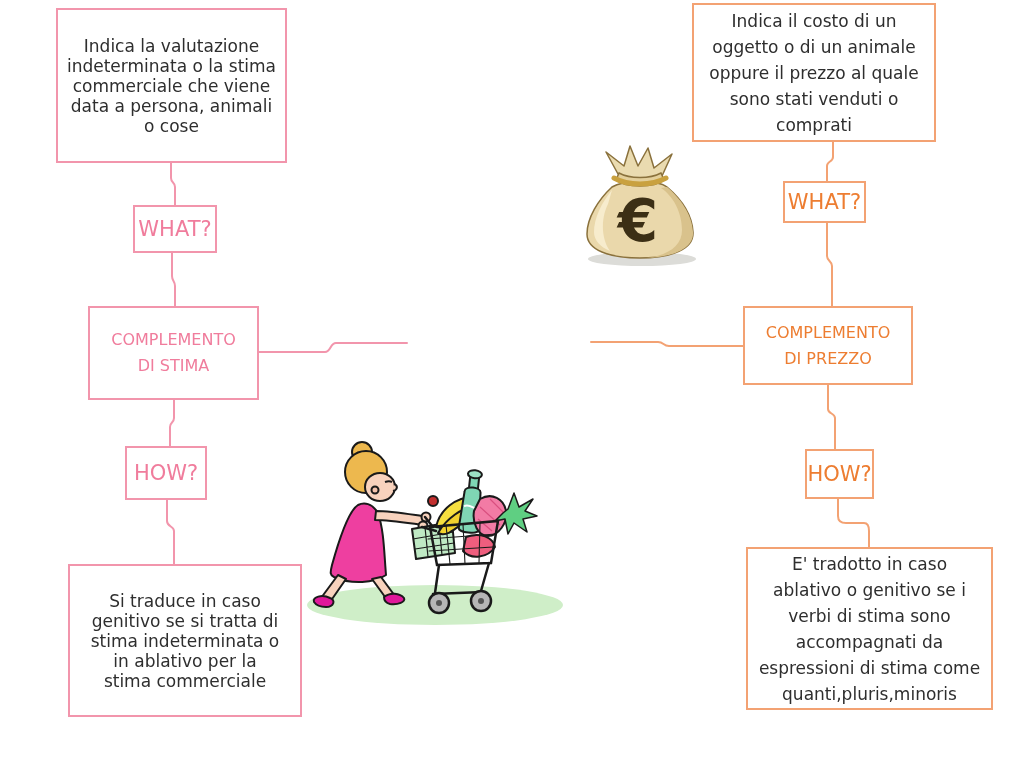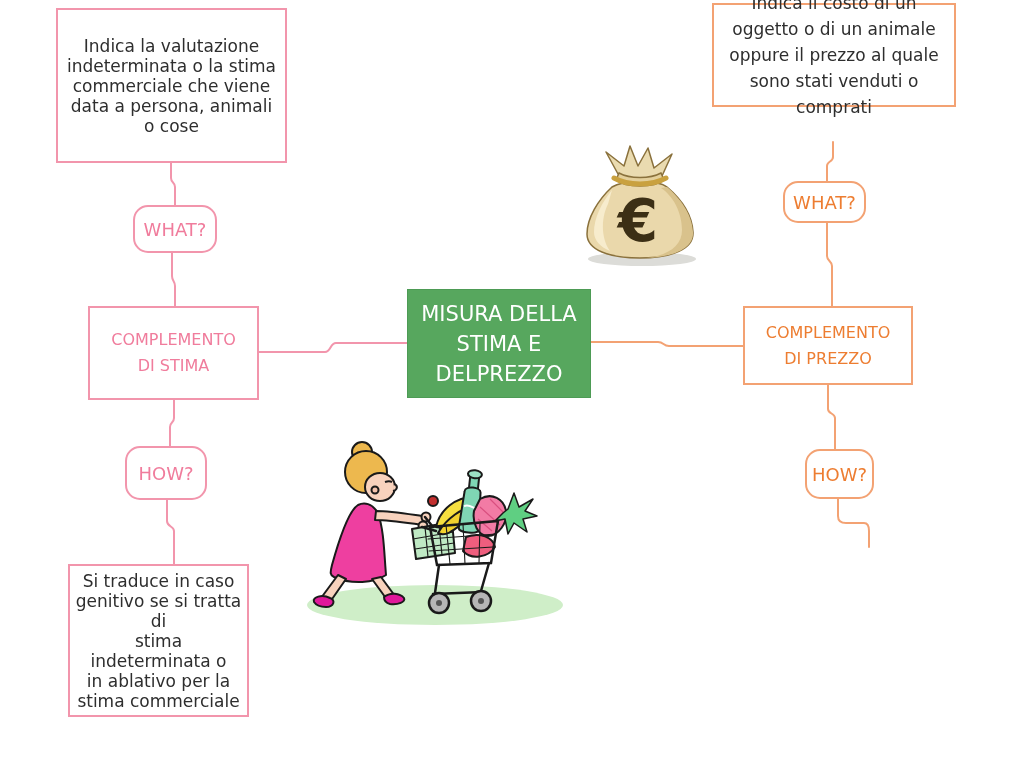--- a/index.html
+++ b/index.html
@@ -12,21 +12,21 @@
     position:absolute;box-sizing:border-box;background:#ffffff;
     display:flex;align-items:center;justify-content:center;
     text-align:center;white-space:pre-line;
   }
   .desc{color:#2e2e2e;font-size:17px;line-height:20px;padding:4px;}
   .desc.lh26{line-height:26px;}
   .pink-border{border:2px solid #f295ac;}
   .orange-border{border:2px solid #f3a273;}
   .pink-text{color:#f07c9c;}
   .orange-text{color:#ed7d31;}
-  .label{font-size:18px;border-radius:15px;}
+  .label{font-size:21px;}
   .node{font-size:16px;line-height:26px;}
   .center-node{
     background:#57a75e;border:1px solid #4d9b55;color:#ffffff;
     font-size:21px;line-height:30px;
   }
 </style>
 </head>
 <body>
 
 <div class="canvas">
@@ -54,43 +54,46 @@
 data a persona, animali
 o cose</div>
 
   <div class="box label pink-border pink-text" style="left:133px;top:205px;width:84px;height:48px;">WHAT?</div>
 
   <div class="box node pink-border pink-text" style="left:88px;top:306px;width:171px;height:94px;">COMPLEMENTO
 DI STIMA</div>
 
   <div class="box label pink-border pink-text" style="left:125px;top:446px;width:82px;height:54px;">HOW?</div>
 
-  <div class="box desc pink-border" style="left:68px;top:564px;width:181px;height:153px;">Si traduce in caso
+  <div class="box desc pink-border" style="left:68px;top:564px;width:234px;height:153px;">Si traduce in caso
 genitivo se si tratta di
 stima indeterminata o
 in ablativo per la
 stima commerciale</div>
 
-  <div class="box center-node" style="left:407px;top:289px;width:184px;height:109px;">MISURA DELLA
-STIMA E
-DELPREZZO</div>
 
-  <div class="box desc lh26 orange-border" style="left:712px;top:3px;width:244px;height:104px;">Indica il costo di un
+  <div class="box desc lh26 orange-border" style="left:692px;top:3px;width:244px;height:139px;">Indica il costo di un
 oggetto o di un animale
 oppure il prezzo al quale
 sono stati venduti o
 comprati</div>
 
   <div class="box label orange-border orange-text" style="left:783px;top:181px;width:83px;height:42px;">WHAT?</div>
 
   <div class="box node orange-border orange-text" style="left:743px;top:306px;width:170px;height:79px;">COMPLEMENTO
 DI PREZZO</div>
 
   <div class="box label orange-border orange-text" style="left:805px;top:449px;width:69px;height:50px;">HOW?</div>
 
+  <div class="box desc lh26 orange-border" style="left:746px;top:547px;width:247px;height:163px;">E' tradotto in caso
+ablativo o genitivo se i
+verbi di stima sono
+accompagnati da
+espressioni di stima come
+quanti,pluris,minoris</div>
 
   <svg style="position:absolute;left:578px;top:140px;" width="124" height="128" viewBox="0 0 124 128">
     <ellipse cx="64" cy="119" rx="54" ry="7" fill="#dcdcd8"></ellipse>
     <path d="M34,47 C20,60 9,78 9,94 C9,110 31,118 62,118 C94,118 116,109 115,92 C114,74 102,58 89,47 C80,40 45,40 34,47 Z" fill="#ead8ab" stroke="#8a713c" stroke-width="1.5"></path>
     <path d="M89,47 C102,58 114,74 115,92 C116,108 96,117 68,118 C92,115 104,105 104,90 C104,72 95,56 83,48 Z" fill="#d9c28c"></path>
     <path d="M34,50 C24,62 16,78 16,92 C16,100 22,107 32,111 C24,100 22,80 30,64 Z" fill="#f7eccd"></path>
     <path d="M40,34 L28,12 L46,26 L52,6 L60,26 L70,8 L76,28 L94,14 L84,36 C70,44 52,44 40,34 Z" fill="#eadbb0" stroke="#8a713c" stroke-width="1.5" stroke-linejoin="round"></path>
     <path d="M38,40 C48,48 76,48 86,40 L83,33 C72,39 52,39 41,33 Z" fill="#e3cf9b" stroke="#8a713c" stroke-width="1.5"></path>
     <path d="M36,38 C50,46 74,46 88,38" stroke="#c9a13f" stroke-width="5" fill="none" stroke-linecap="round"></path>
     <text x="60" y="101" font-size="58" font-weight="bold" fill="#3c2f15" text-anchor="middle">€</text>

